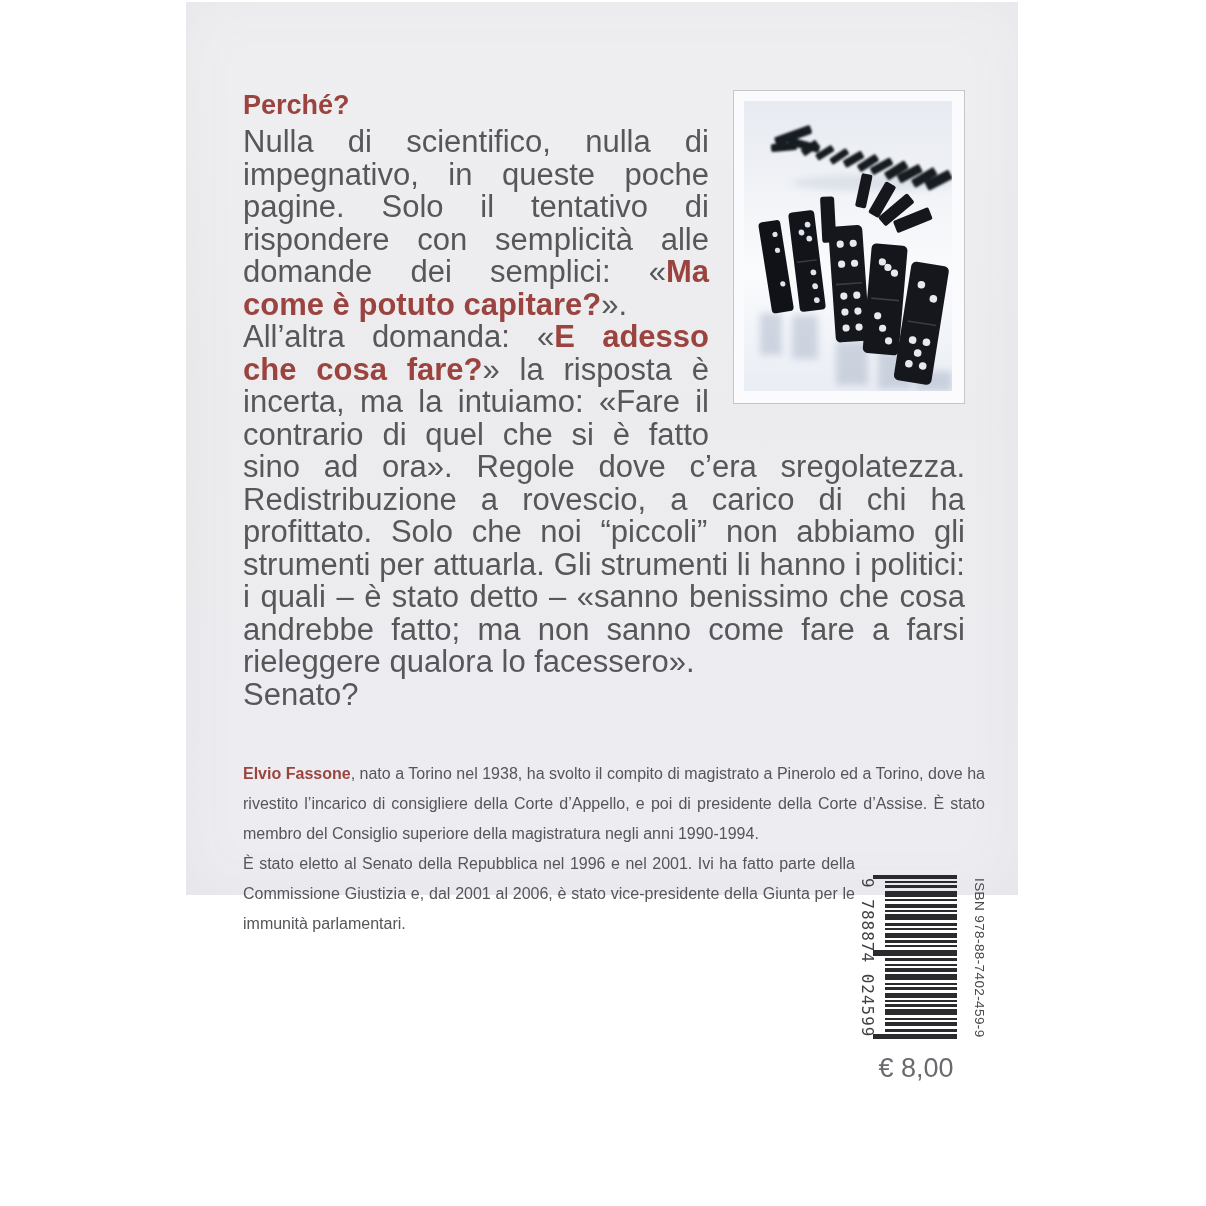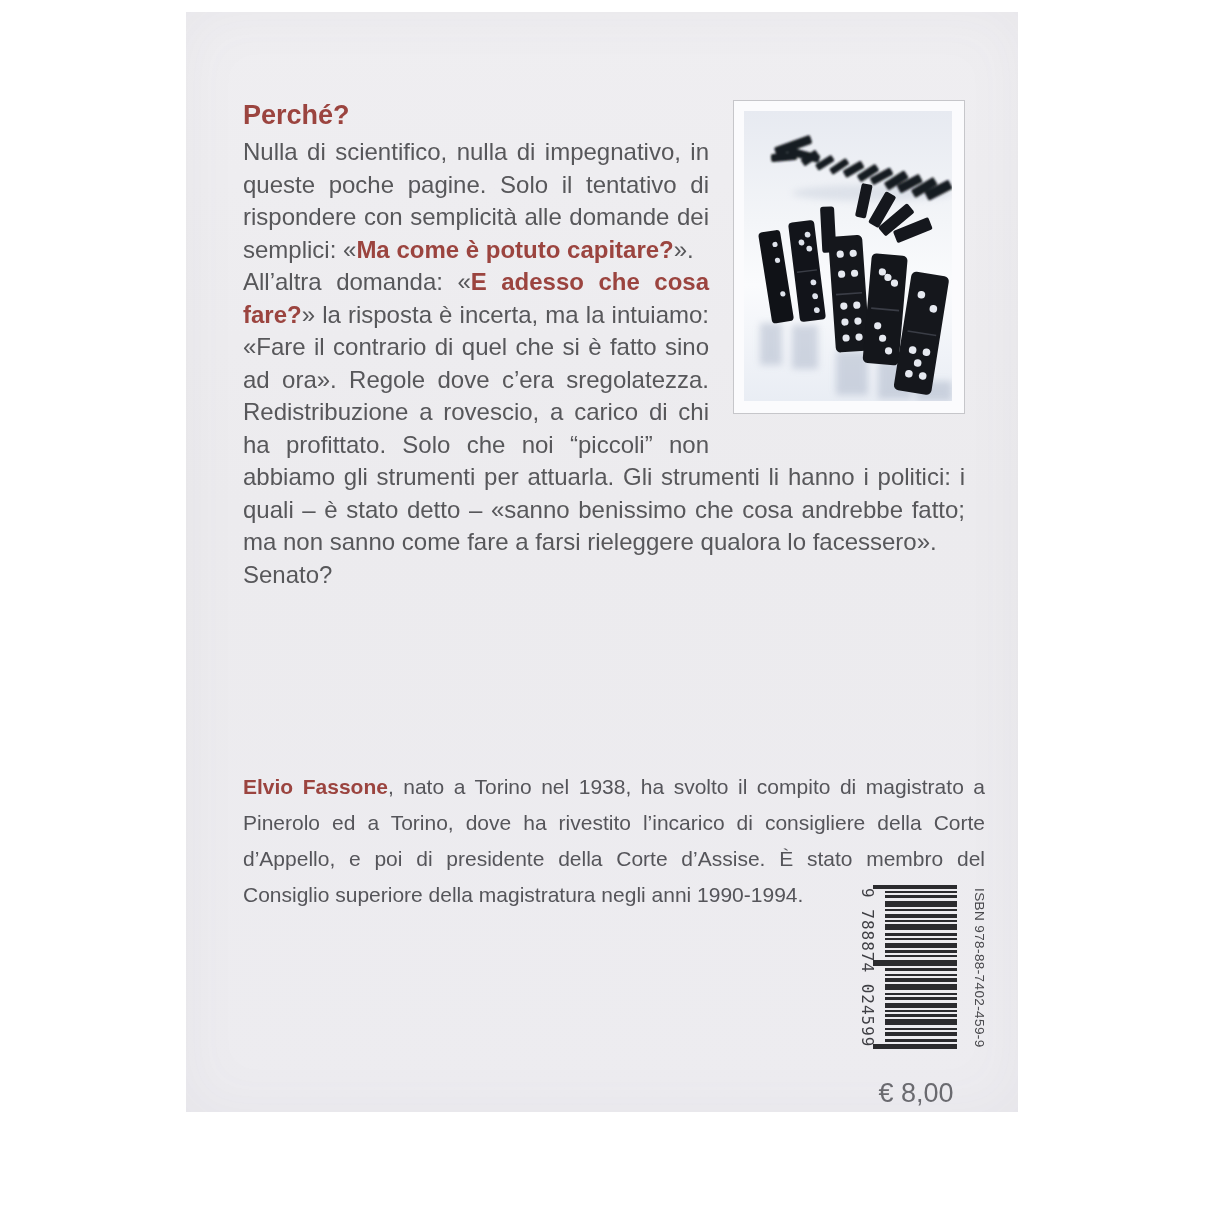--- a/index.html
+++ b/index.html
@@ -1,48 +1,48 @@
 <!DOCTYPE html>
 <html lang="it"><head>
 <meta charset="utf-8">
 <style>
   html,body{margin:0;padding:0;background:#ffffff;}
   body{width:1206px;height:1206px;position:relative;overflow:hidden;
        font-family:"Liberation Sans","DejaVu Sans",sans-serif;}
 
-  .cover{position:absolute;left:186px;top:12px;width:832px;height:1100px;
+  .cover{position:absolute;left:186px;top:2px;width:832px;height:893px;
          background:linear-gradient(180deg,#efeef1 0%,#ecebee 45%,#edecf0 100%);
          box-shadow:inset 0 0 60px rgba(90,90,110,0.05);}
 
   
   .blurb{position:absolute;left:57px;top:86px;width:722px;color:#57575a;}
   .photo-box{float:right;width:210px;height:292px;margin:2px 0 18px 24px;
              background:#fbfbfd;border:1px solid #c6c6ca;padding:10px;}
   .photo-box svg{display:block;width:208px;height:290px;}
   .heading{margin:0 0 4px 0;font-size:27px;line-height:34px;font-weight:700;color:#9b443f;}
-  .body-par{margin:0;font-size:24px;line-height:32.5px;text-align:justify;}
+  .body-par{margin:0;font-size:31px;line-height:32.5px;text-align:justify;}
   .body-par.last{text-align:left;}
   .accent-bold{color:#9b443f;font-weight:700;}
 
   
   .bio{position:absolute;left:57px;top:757px;width:742px;color:#55555a;}
-  .bio-par{margin:0;font-size:21px;line-height:36px;text-align:justify;}
+  .bio-par{margin:0;font-size:16px;line-height:30px;text-align:justify;}
   .bio-par.narrow{width:612px;}
 
   
   .barcode-block{position:absolute;left:665px;top:873px;width:150px;}
   .barcode-row{display:flex;flex-direction:row;align-items:stretch;height:166px;}
   .vtext{writing-mode:vertical-rl;text-orientation:mixed;color:#3f3f44;}
   .barcode-digits{width:26px;font-family:"DejaVu Sans Mono","Liberation Mono",monospace;
                   font-size:16px;letter-spacing:1px;display:flex;justify-content:center;}
   .barcode-bars{width:72px;position:relative;display:flex;flex-direction:column;padding-left:8px;}
   .barcode-bars .bar{width:100%;background:#2b2b2e;}
   .barcode-bars .bar.guard{width:116%;margin-left:-16%;}
   .barcode-isbn{width:30px;font-size:13.5px;letter-spacing:0.4px;display:flex;justify-content:center;color:#48484c;}
-  .price{margin-top:27px;width:130px;text-align:center;font-size:27px;color:#6a6a6f;}
+  .price{margin-top:12px;width:130px;text-align:center;font-size:27px;color:#6a6a6f;}
 </style>
 </head>
 <body>
 
 <div class="cover">
 
   <div class="blurb">
 
     <div class="photo-box">
       <svg viewBox="0 0 208 290" aria-hidden="true">
@@ -154,20 +154,21 @@
     </div>
 
     <h1 class="heading">Perché?</h1>
     <p class="body-par"><span>Nulla di scientifico, nulla di impegnativo, in queste poche pagine. Solo il tentativo di rispondere con semplicità alle domande dei semplici: «</span><span class="accent-bold">Ma come è potuto capitare?</span><span>».</span></p>
     <p class="body-par"><span>All’altra domanda: «</span><span class="accent-bold">E adesso che cosa fare?</span><span>» la risposta è incerta, ma la intuiamo: «Fare il contrario di quel che si è fatto sino ad ora». Regole dove c’era sregolatezza. Redistribuzione a rovescio, a carico di chi ha profittato. Solo che noi “piccoli” non abbiamo gli strumenti per attuarla. Gli strumenti li hanno i politici: i quali – è stato detto – «sanno benissimo che cosa andrebbe fatto; ma non sanno come fare a farsi rieleggere qualora lo facessero».</span></p>
     <p class="body-par last"><span>Senato?</span></p>
   </div>
 
   <div class="bio">
     <p class="bio-par"><span class="accent-bold">Elvio Fassone</span><span>, nato a Torino nel 1938, ha svolto il compito di magistrato a Pinerolo ed a Torino, dove ha rivestito l’incarico di consigliere della Corte d’Appello, e poi di presidente della Corte d’Assise. È stato membro del Consiglio superiore della magistratura negli anni 1990-1994.</span></p>
+    <p class="bio-par narrow"><span>È stato eletto al Senato della Repubblica nel 1996 e nel 2001. Ivi ha fatto parte della Commissione Giustizia e, dal 2001 al 2006, è stato vice-presidente della Giunta per le immunità parlamentari.</span></p>
   </div>
 
   <div class="barcode-block">
     <div class="barcode-row">
       <div class="barcode-digits vtext">9 788874 024599</div>
       <div class="barcode-bars">
           <div class="bar guard" style="height: 4px; margin-bottom: 2px;"></div>
           <div class="bar" style="height: 2px; margin-bottom: 2px;"></div>
           <div class="bar" style="height: 3px; margin-bottom: 3px;"></div>
           <div class="bar" style="height: 6px; margin-bottom: 2px;"></div>

